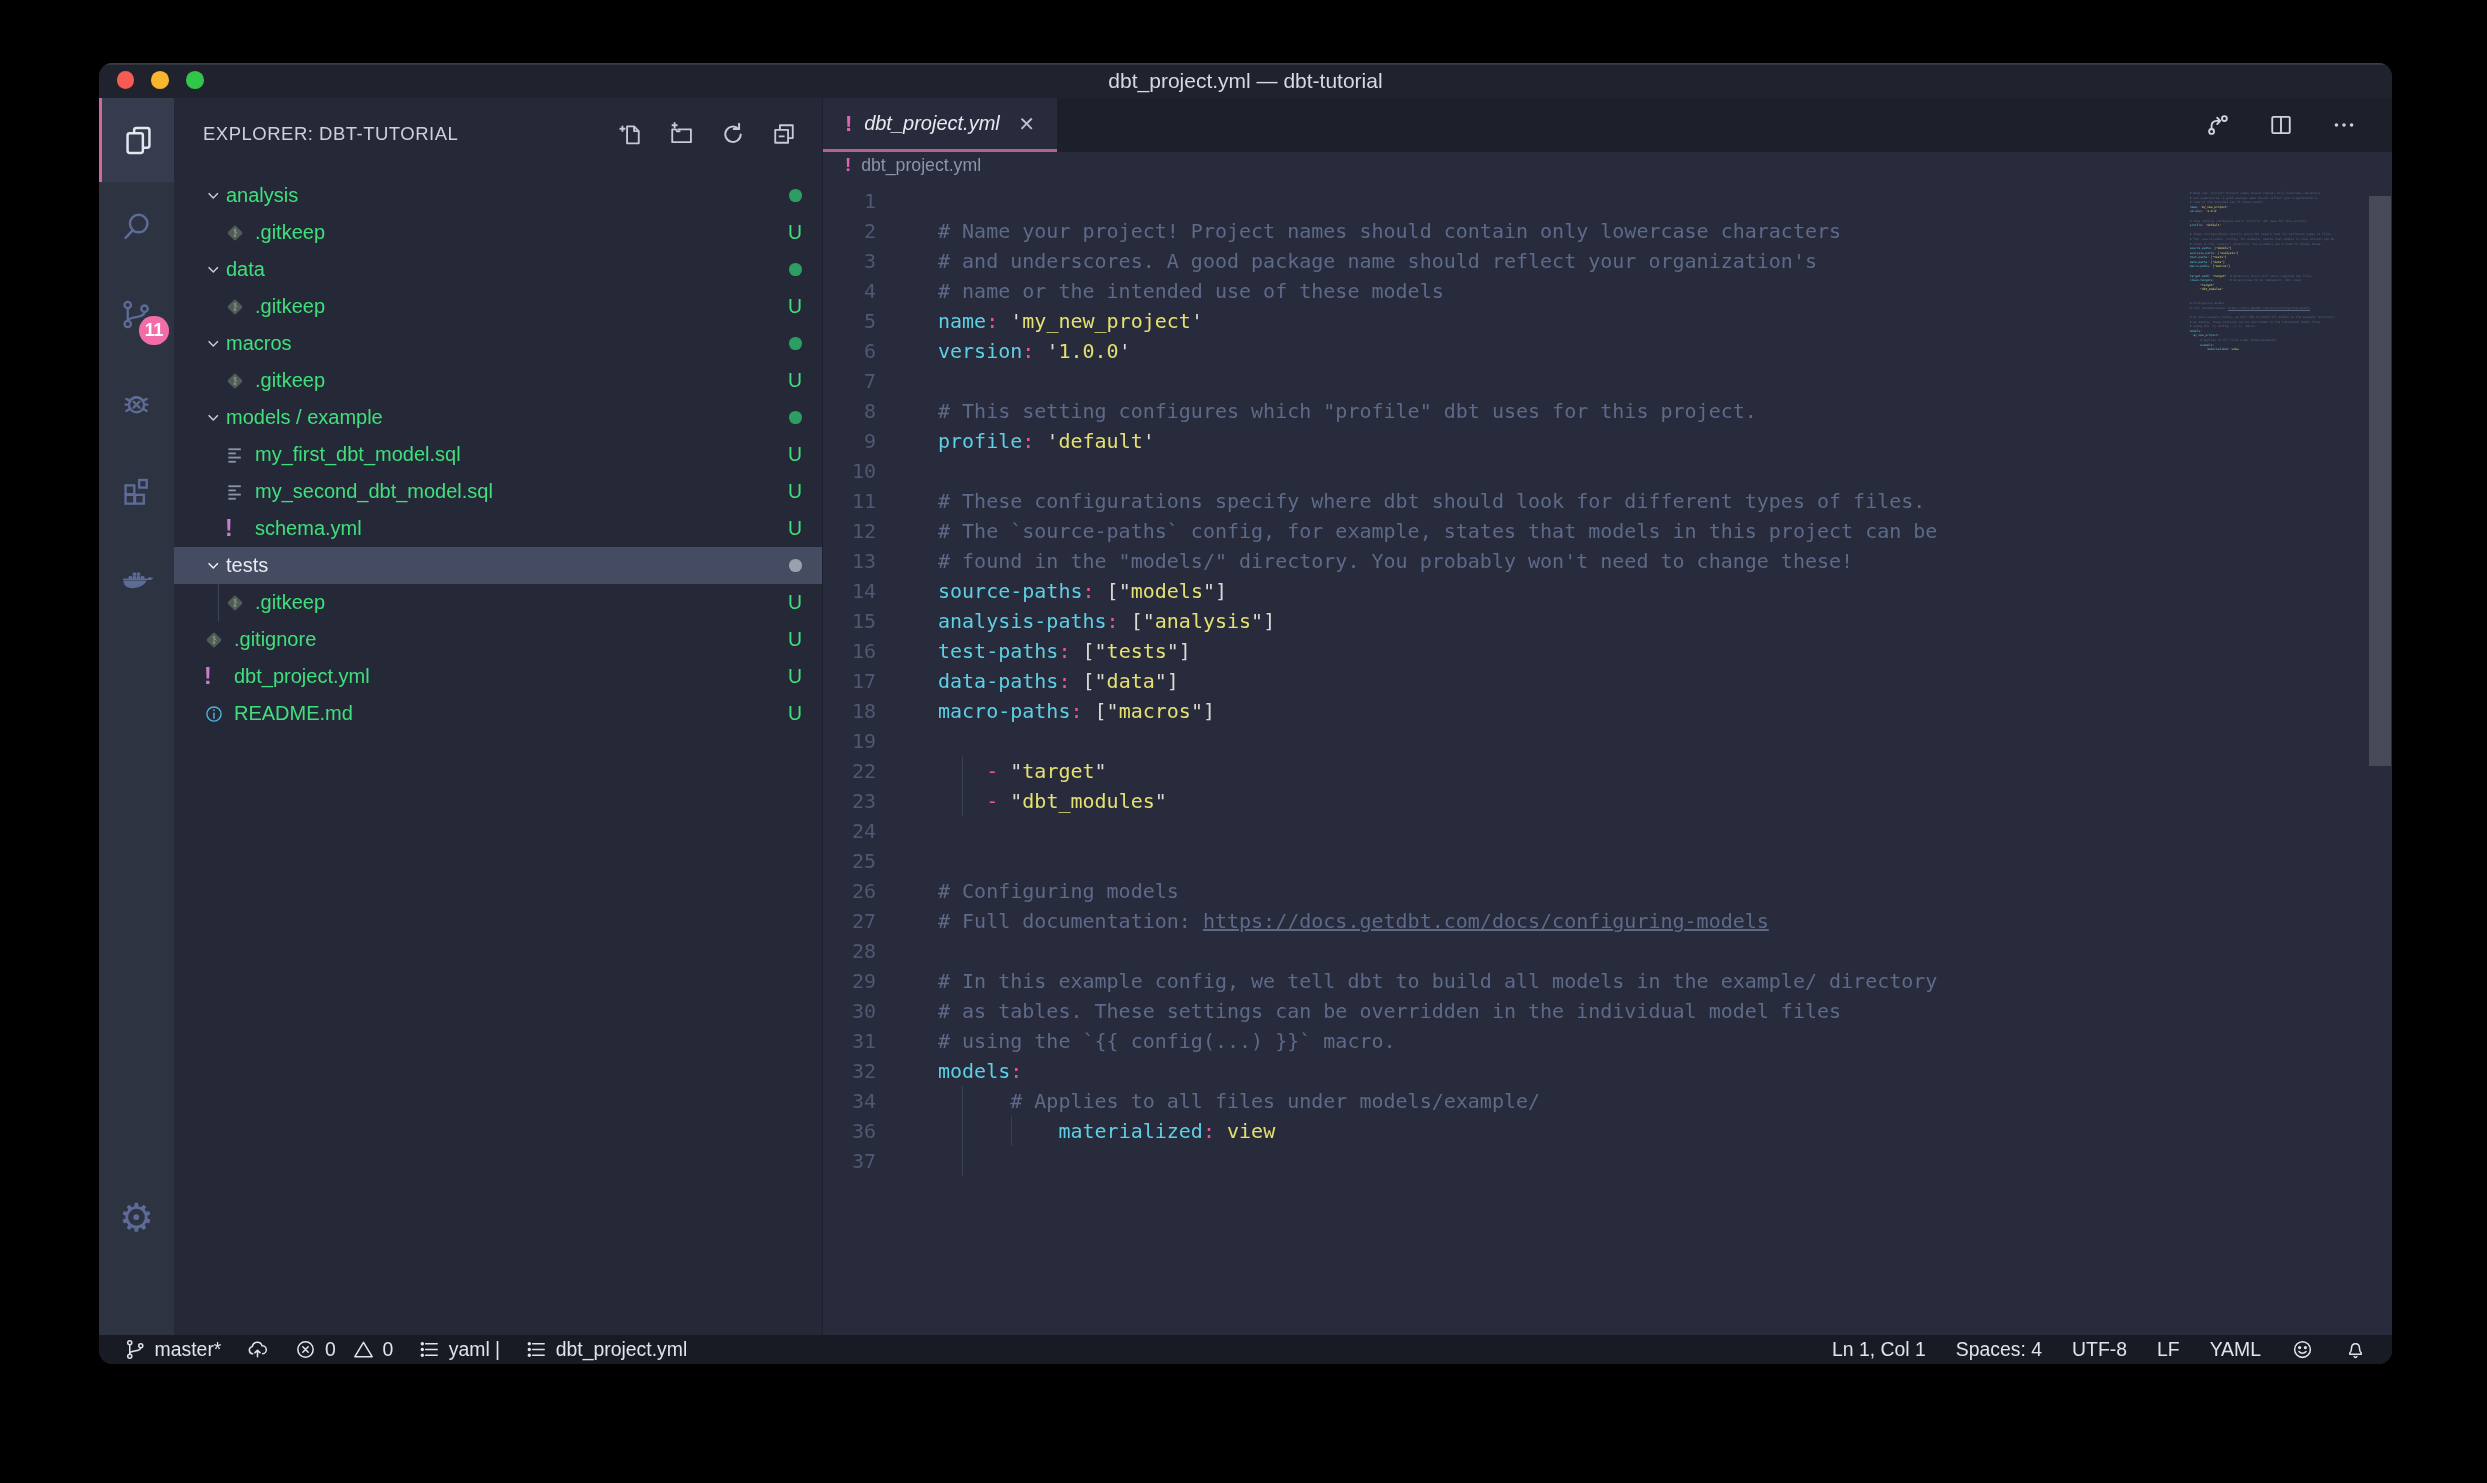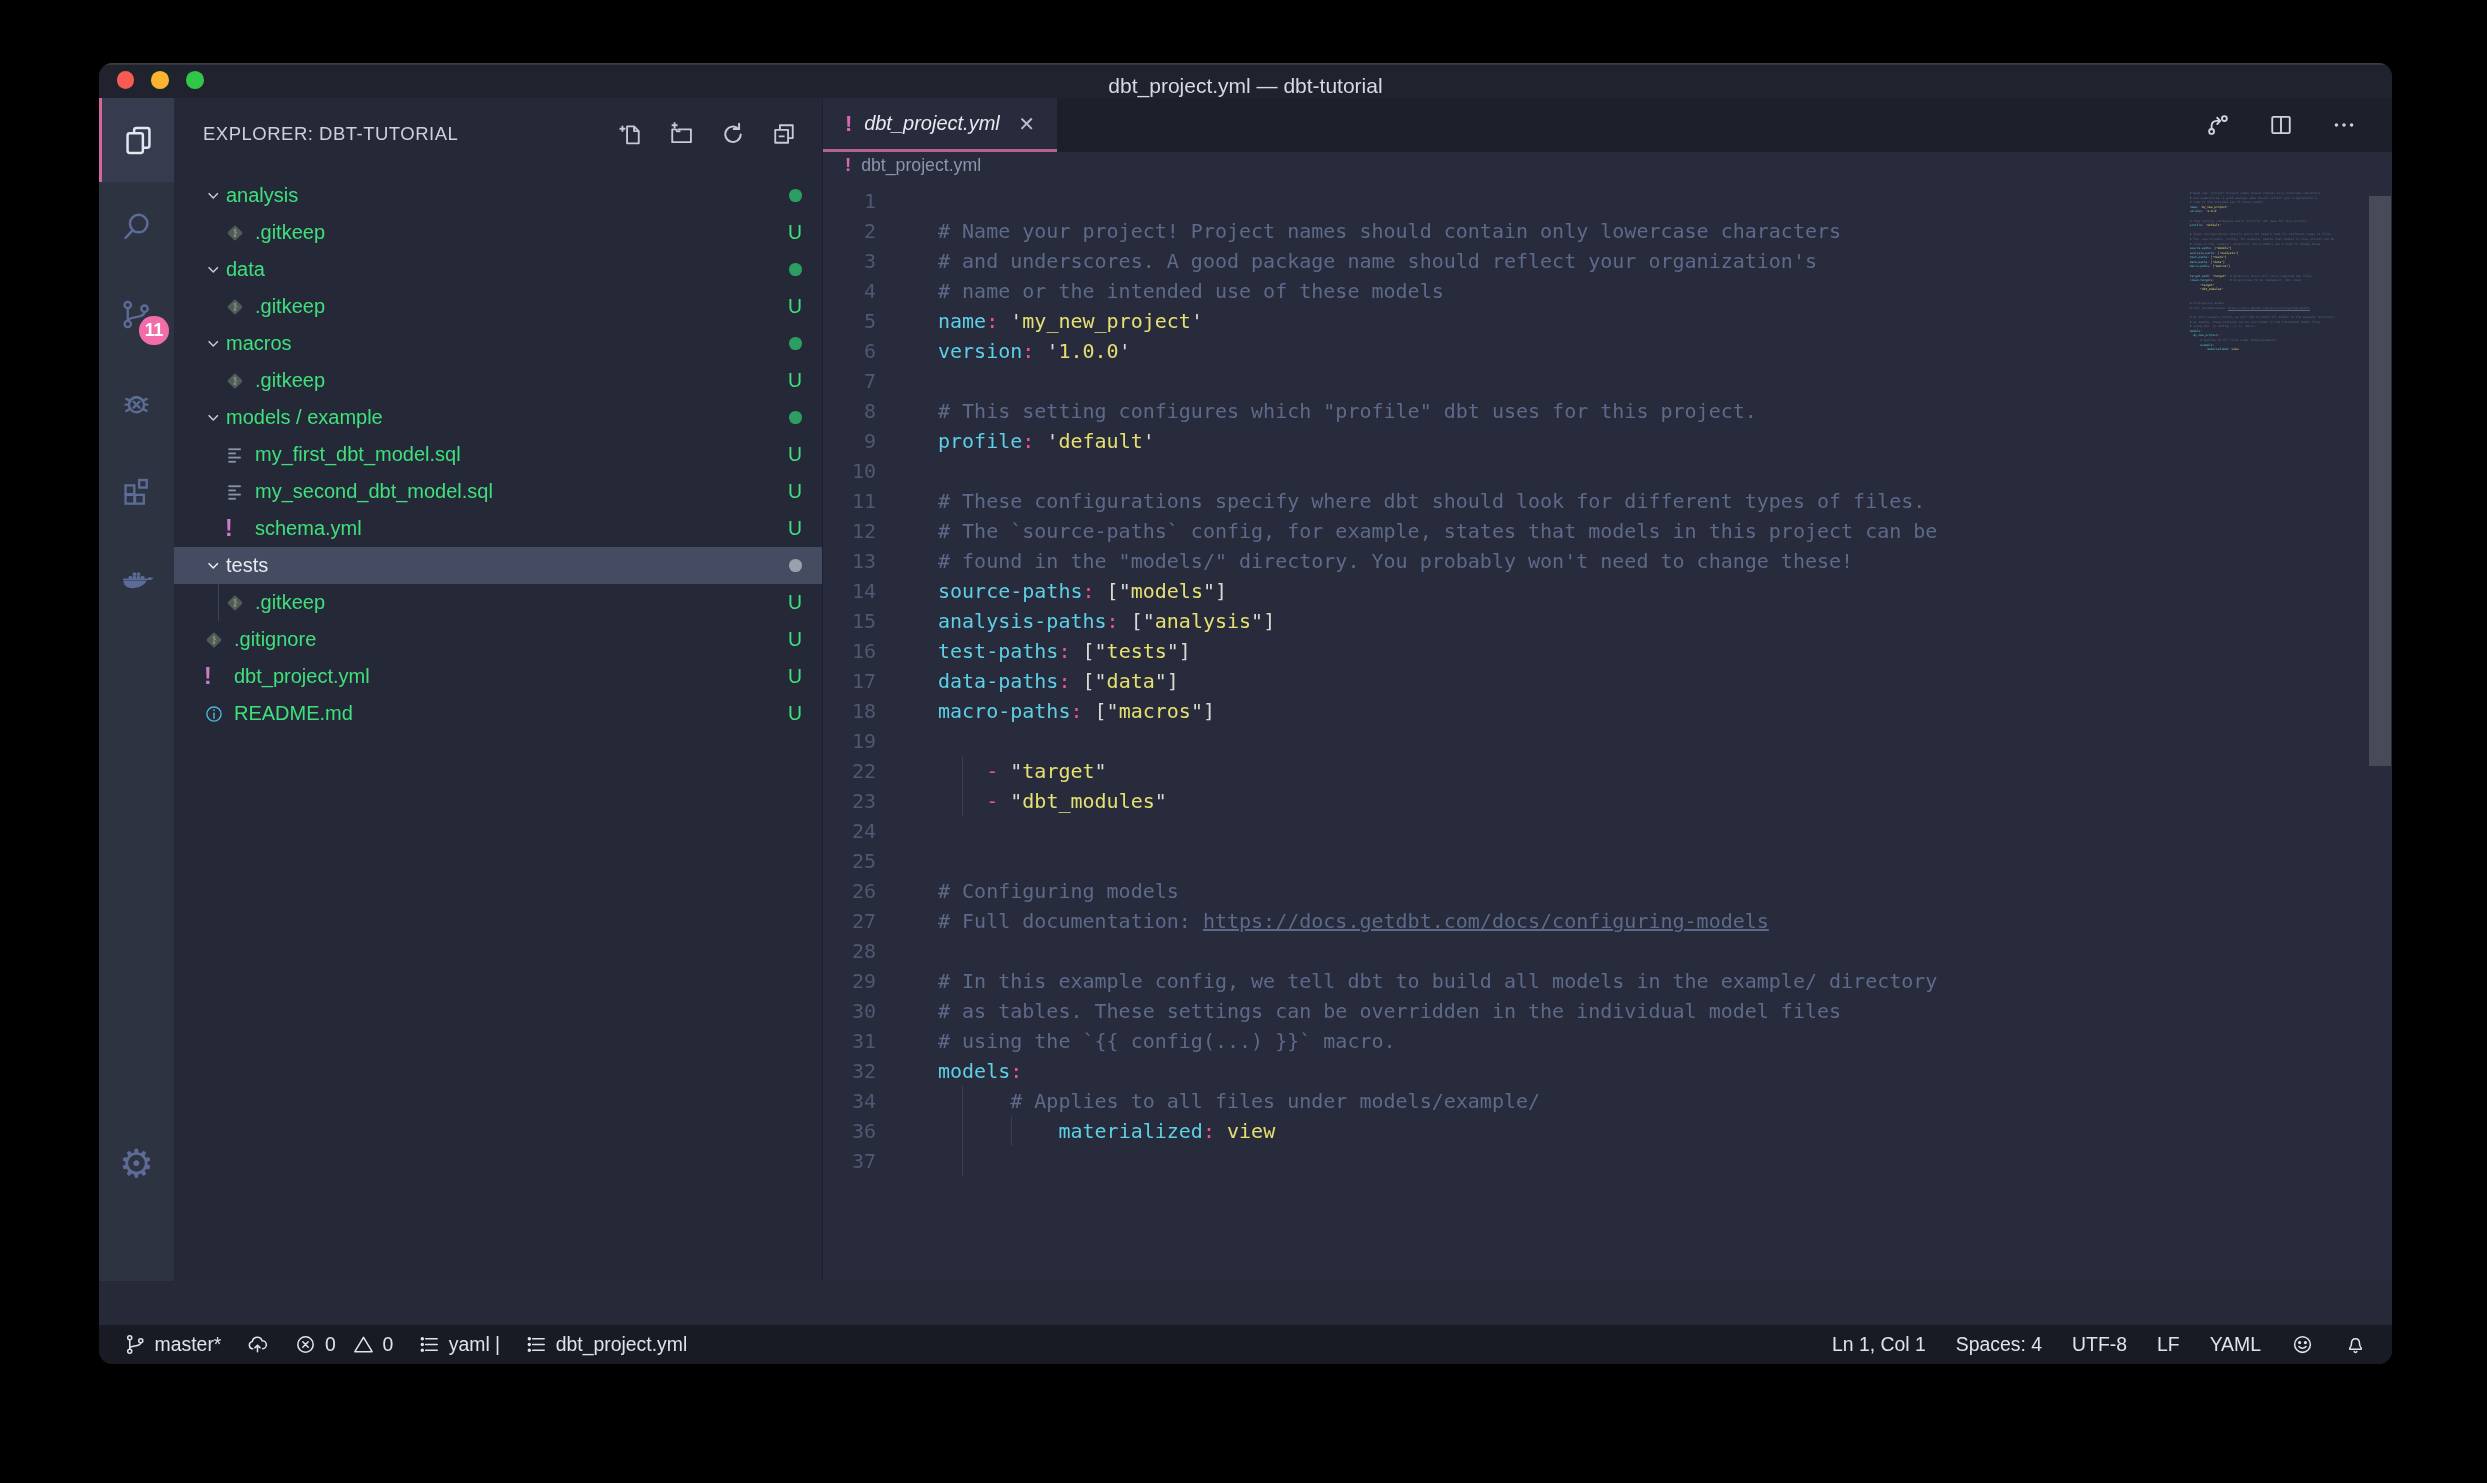--- a/index.html
+++ b/index.html
@@ -5,21 +5,21 @@
   * { margin:0; padding:0; box-sizing:border-box; }
   html,body { background:#000; }
   body { width:2487px; height:1484px; position:relative; font-family:"Liberation Sans", sans-serif; overflow:hidden; }
 
   .window{ position:absolute; left:99px; top:63px; width:2293px; height:1301px;
     background:#262a38; border-radius:13.5px; overflow:hidden;
     box-shadow:0 34px 101px rgba(0,0,0,.9); display:flex; flex-direction:column; }
 
   
   .titlebar{ height:35px; background:#20232e; position:relative; flex:none;
-    box-shadow:inset 0 1.7px 0 #3a3d46; display:flex; align-items:flex-end; justify-content:center; }
+    box-shadow:inset 0 1.7px 0 #3a3d46; display:flex; align-items:center; justify-content:center; }
   .tl{ position:absolute; top:8.4px; width:17.7px; height:17.7px; border-radius:50%; }
   .tl.red{ left:17.7px; background:#f85b54; } .tl.yellow{ left:52px; background:#f8b62d; } .tl.green{ left:87px; background:#31c748; }
   .title-text{ color:#d6d9e1; font-size:21px; font-weight:500; }
 
   .mainrow{ flex:1; display:flex; min-height:0; }
 
   
   .activitybar{ width:75px; flex:none; background:#2e3342; display:flex; flex-direction:column; align-items:stretch; padding-bottom:74px; }
   .act-item{ height:88px; display:flex; align-items:center; justify-content:center; color:#5c6c96; position:relative; }
   .act-item:first-child{ height:84px; background:#363b4d; color:#e4e7f0; border-left:3.4px solid #d4679f; }
@@ -72,21 +72,21 @@
   .cg{ position:absolute; top:0; bottom:0; border-left:1.7px solid #3a4052; }
   .tk-c{ color:#5e6a89; } .tk-k{ color:#5ed0e6; } .tk-p{ color:#f0548e; }
   .tk-s{ color:#e6e070; } .tk-q{ color:#d9dbd2; } .tk-w{ color:#dfe3ed; }
   .tk-l{ color:#5e6a89; text-decoration:underline; }
 
   .minimap{ position:absolute; top:8.4px; right:23.6px; width:182px; overflow:hidden; opacity:.95; }
   .minimap .line{ height:4.6px; line-height:4.6px; font-size:2.9px; } .minimap .lc{ margin-left:3.4px; }
   .vscroll{ position:absolute; right:0.8px; top:17.7px; width:22px; height:570px; background:#474b57; }
 
   
-  .statusbar{ height:39px; flex:none; background:#181b24; display:flex; align-items:center; padding:0 25px; color:#dfe3ee; font-size:19.4px;margin-top:44px; }
+  .statusbar{ height:29px; flex:none; background:#181b24; display:flex; align-items:center; padding:0 25px; color:#dfe3ee; font-size:19.4px; }
   .sb-left{ display:flex; align-items:center; gap:25px; }
   .sb-right{ margin-left:auto; display:flex; align-items:flex-start; gap:30px; }
   .sb-item{ display:flex; align-items:center; gap:7.6px; white-space:nowrap; }
   .sb-item svg{ width:23px; height:23px; }
 </style>
 </head>
 <body>
 
 <div class="window">
 

